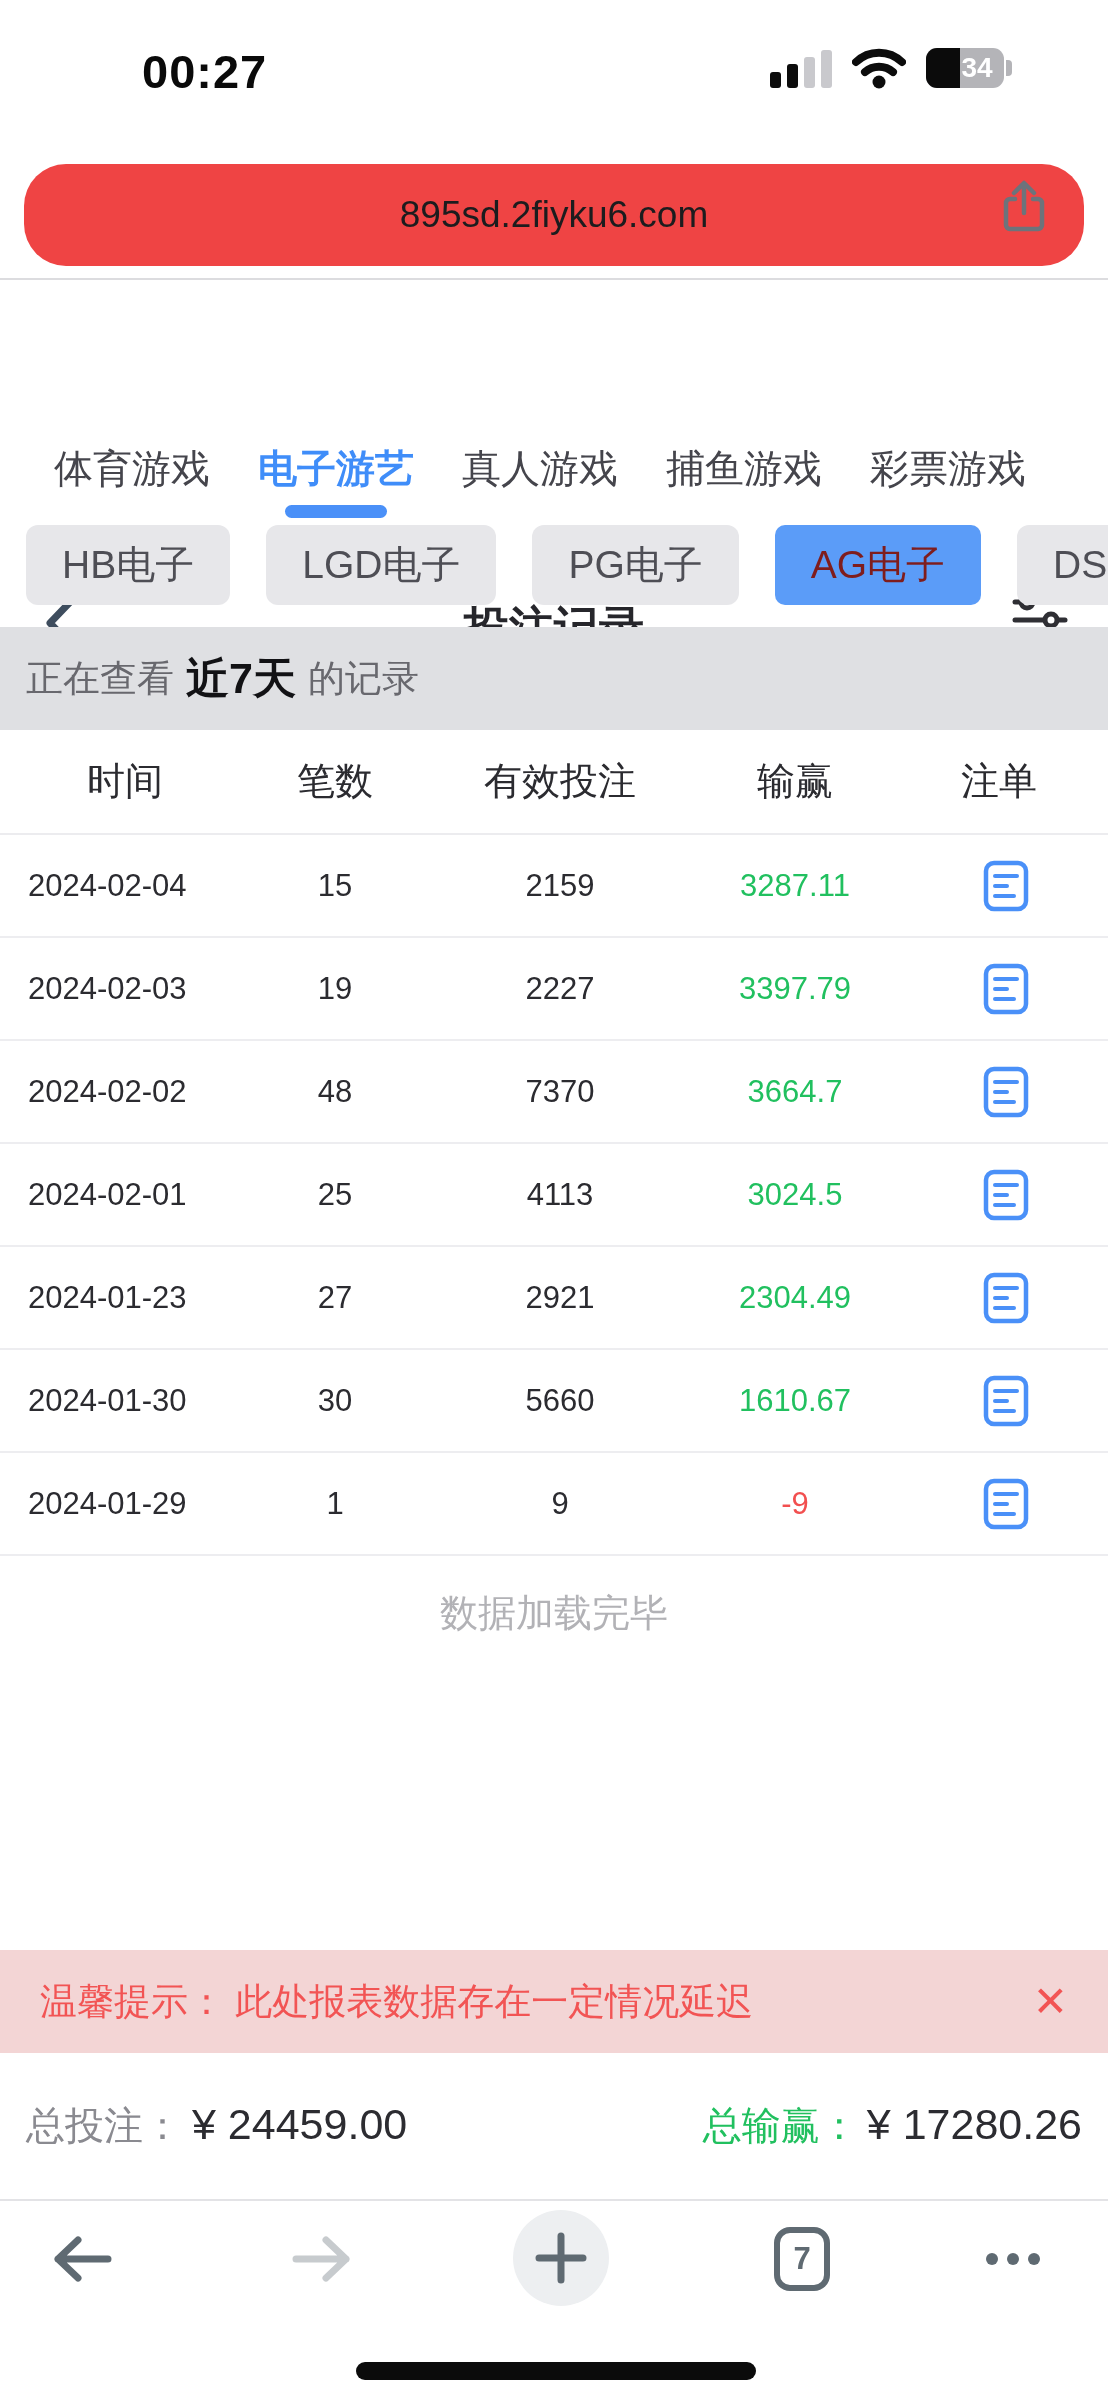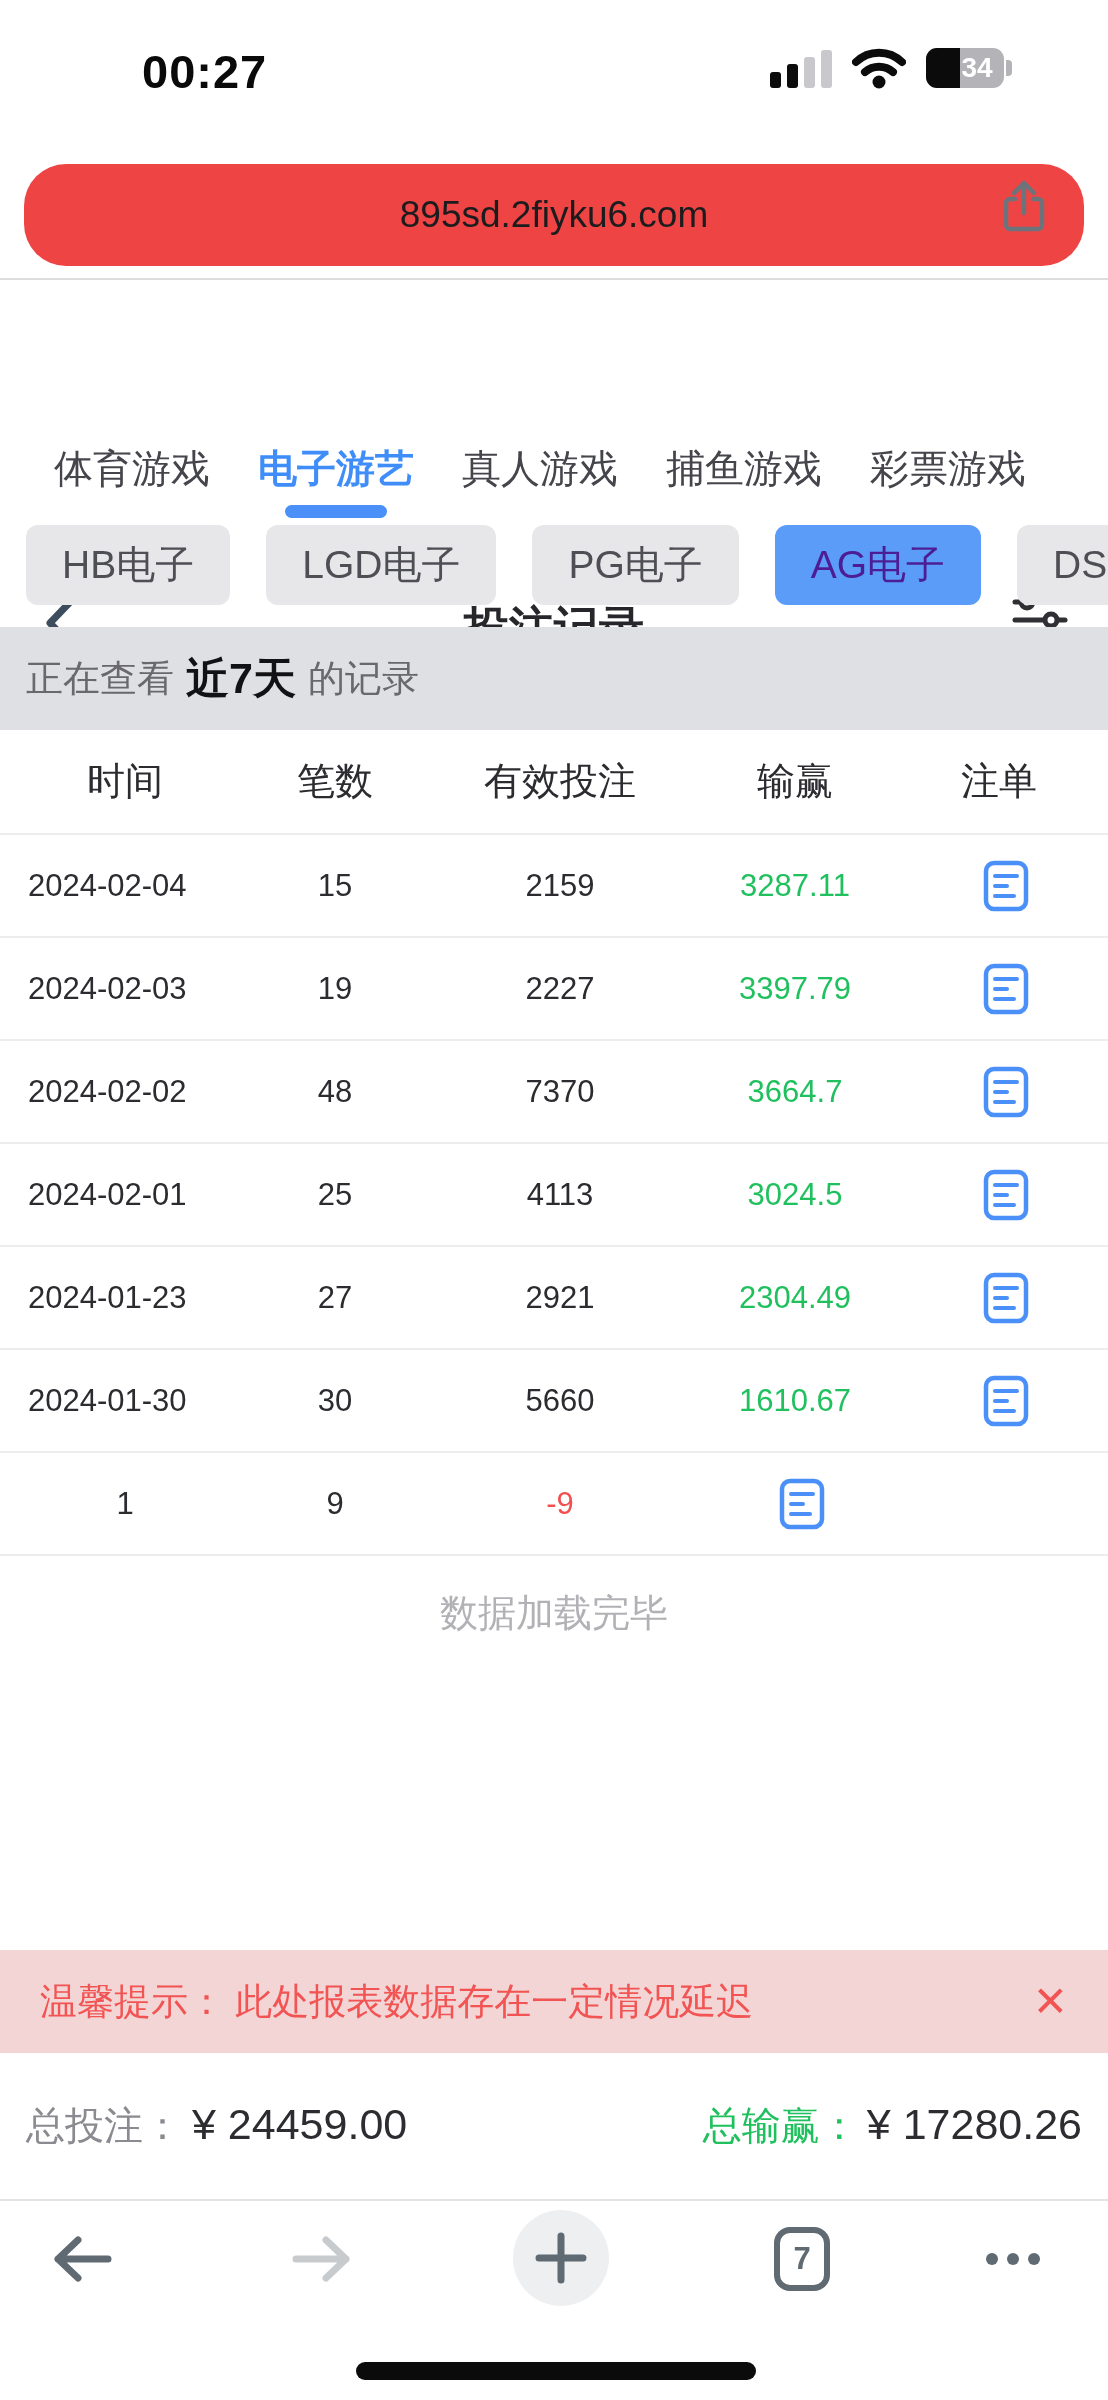--- a/index.html
+++ b/index.html
@@ -41,21 +41,21 @@
     display:flex; justify-content:space-between; align-items:center; padding:0 37px 0 54px; }
   .tab { position:relative; height:98px; display:flex; align-items:center; font-size:39px; color:#45454c; cursor:pointer; }
   .tab.active { color:#3f8df9; font-weight:700; }
   .tab.active::after { content:""; position:absolute; left:50%; transform:translateX(-50%); bottom:0;
     width:102px; height:13px; border-radius:7px; background:#4a90f8; }
   
   .chips { position:absolute; top:525px; left:0; width:1108px; height:80px;
     display:flex; gap:36px; padding-left:26px; overflow:hidden; }
   .chip { flex:0 0 auto; height:80px; padding:0 36px; border-radius:12px; background:#e7e7ea; color:#4e4e55;
     font-size:39px; display:flex; align-items:center; justify-content:center; white-space:nowrap; cursor:pointer; }
-  .chip.active { background:#5b9cf8; color:#4c1d95; }
+  .chip.active { background:#5b9cf8; color:#7f1d1d;border-radius:10px; }
   
   .banner { position:absolute; top:627px; left:0; width:1108px; height:103px; background:#dfe0e3;
     display:flex; align-items:center; padding-left:26px; font-size:37px; color:#68686e; }
   .banner .range { font-size:43px; font-weight:700; color:#121215; margin:0 12px; }
   
   .table { position:absolute; top:730px; left:0; width:1108px; background:#fff; }
   .tr { display:grid; grid-template-columns:250px 170px 280px 190px 218px; align-items:center; }
   .thead { height:105px; border-bottom:2px solid #ececef; font-size:38px; color:#2b2b30; }
   .row { height:103px; border-bottom:2px solid #ededf0; font-size:31px; color:#2b2b30; }
   .td { text-align:center; }
@@ -258,20 +258,21 @@
       <svg class="doc-icon" viewBox="0 0 46 52">
         <rect x="3" y="3" width="40" height="46" rx="8" fill="none" stroke="#4a90f8" stroke-width="4.5"></rect>
         <line x1="12" y1="16" x2="34" y2="16" stroke="#4a90f8" stroke-width="4" stroke-linecap="round"></line>
         <line x1="12" y1="26" x2="24" y2="26" stroke="#4a90f8" stroke-width="4" stroke-linecap="round"></line>
         <line x1="12" y1="36" x2="31" y2="36" stroke="#4a90f8" stroke-width="4" stroke-linecap="round"></line>
       </svg>
     </div>
   </div>
 
   <div class="tr row">
+    <div class="td c1">2024-01-29</div>
     <div class="td">1</div>
     <div class="td">9</div>
     <div class="td win neg">-9</div>
     <div class="td c5">
       <svg class="doc-icon" viewBox="0 0 46 52">
         <rect x="3" y="3" width="40" height="46" rx="8" fill="none" stroke="#4a90f8" stroke-width="4.5"></rect>
         <line x1="12" y1="16" x2="34" y2="16" stroke="#4a90f8" stroke-width="4" stroke-linecap="round"></line>
         <line x1="12" y1="26" x2="24" y2="26" stroke="#4a90f8" stroke-width="4" stroke-linecap="round"></line>
         <line x1="12" y1="36" x2="31" y2="36" stroke="#4a90f8" stroke-width="4" stroke-linecap="round"></line>
       </svg>

